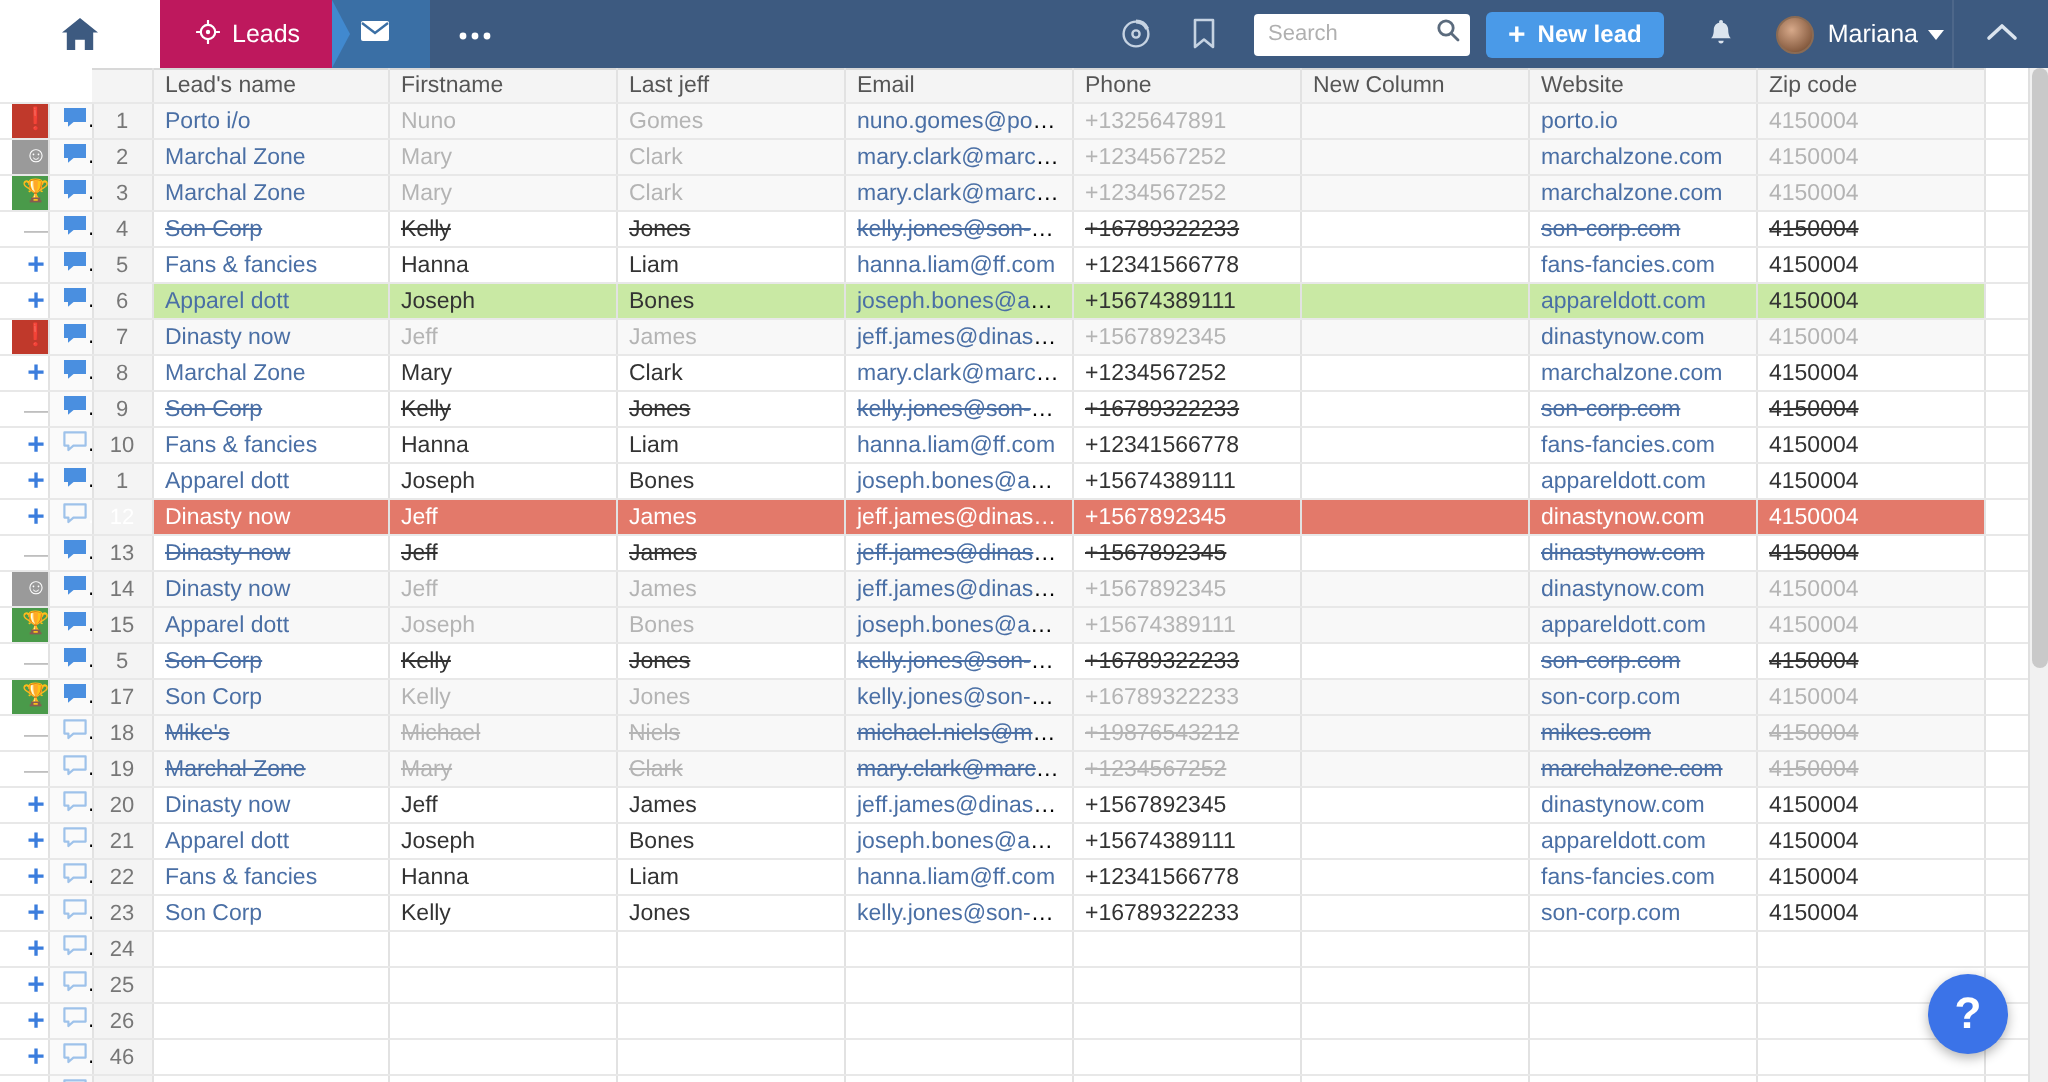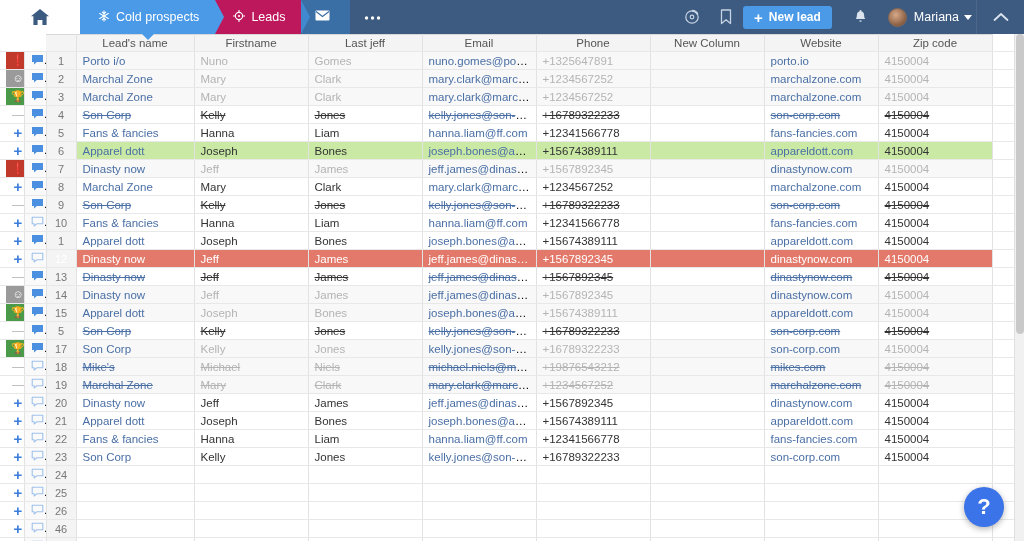--- a/index.html
+++ b/index.html
@@ -137,21 +137,21 @@
     text-overflow: ellipsis;
     vertical-align: middle;
   }
   thead th {
     background: #f4f4f4;
     border-bottom: 1px solid #cfcfcf;
     border-top: 1px solid #d8d8d8;
     color: #555555;
     font-weight: normal;
     font-size: 11.5px;
-    text-align: center;
+    text-align: left;
     height: 18px;
   }
   thead th.hblank { background: #f4f4f4; border-right: 1px solid #e2e2e2; }
   thead th.hblank-first { background: #ffffff; border-right: none; border-top: none; }
 
   
   col.c-stat  { width: 24px; }
   col.c-chat  { width: 22px; }
   col.c-num   { width: 30px; }
   col.c-lead  { width: 118px; }
@@ -239,37 +239,20 @@
   <div class="home-cell">
     <span>
       <svg width="18" height="16" viewBox="0 0 18 16">
           <path fill="#3d5a80" d="M9 0L0 7.2h2.4V16h4.2v-5.1h4.8V16h4.2V7.2H18z"></path>
         </svg>
     </span>
   </div>
 
   <div class="tabs">
 
-    <div class="tab t1">
-      <span>
-        <svg width="12" height="12" viewBox="0 0 12 12">
-            <g stroke="#fff" stroke-width="1.1" stroke-linecap="round">
-          <line x1="6" y1="1" x2="6" y2="11"></line>
-              <line x1="1.7" y1="3.5" x2="10.3" y2="8.5"></line>
-              <line x1="10.3" y1="3.5" x2="1.7" y2="8.5"></line>
-          <line x1="4.3" y1="2.2" x2="6" y2="3.4"></line>
-              <line x1="7.7" y1="2.2" x2="6" y2="3.4"></line>
-          <line x1="4.3" y1="9.8" x2="6" y2="8.6"></line>
-              <line x1="7.7" y1="9.8" x2="6" y2="8.6"></line>
-        </g>
-          </svg>
-      </span>
-      <span class="tlabel">Cold prospects</span>
-      <div class="tab-pointer"></div>
-    </div>
 
     <div class="tab t2">
       <span>
         <svg width="12" height="12" viewBox="0 0 12 12">
             <circle cx="6" cy="6" r="3.6" fill="none" stroke="#fff" stroke-width="1.1"></circle>
             <circle cx="6" cy="6" r="1.1" fill="#fff"></circle>
             <g stroke="#fff" stroke-width="1.1" stroke-linecap="round">
               <line x1="6" y1="0.4" x2="6" y2="2"></line>
               <line x1="6" y1="10" x2="6" y2="11.6"></line>
               <line x1="0.4" y1="6" x2="2" y2="6"></line>
@@ -314,20 +297,29 @@
           <path d="M8 1.8 A6.2 6.2 0 0 1 13.6 5.4" fill="none" stroke="#c6d3e2" stroke-width="2"></path>
         </svg>
     </div>
 
     <div class="ticon">
       <svg width="12" height="16" viewBox="0 0 12 16">
           <path d="M1.5 1h9v13.5L6 10.8 1.5 14.5z" fill="none" stroke="#c6d3e2" stroke-width="1.3" stroke-linejoin="round"></path>
         </svg>
     </div>
 
+    <div class="searchbox">
+      <input type="text" value="" placeholder="Search" style="">
+      <span>
+        <svg width="12" height="12" viewBox="0 0 12 12">
+            <circle cx="5" cy="5" r="3.6" fill="none" stroke="#5b6b7d" stroke-width="1.4"></circle>
+            <line x1="7.7" y1="7.7" x2="11" y2="11" stroke="#5b6b7d" stroke-width="1.4" stroke-linecap="round"></line>
+          </svg>
+      </span>
+    </div>
 
     <button class="newlead">
       <span class="plusglyph">+</span>
       <span>New lead</span>
     </button>
 
     <div class="ticon bell">
       <svg width="13" height="15" viewBox="0 0 13 15">
           <path d="M6.5 1.2c-2.2 0-3.6 1.6-3.6 3.7 0 3.3-1.3 4.2-1.3 4.2h9.8s-1.3-.9-1.3-4.2c0-2.1-1.4-3.7-3.6-3.7z" fill="#dbe4ee"></path>
           <circle cx="6.5" cy="1" r="1" fill="#dbe4ee"></circle>

